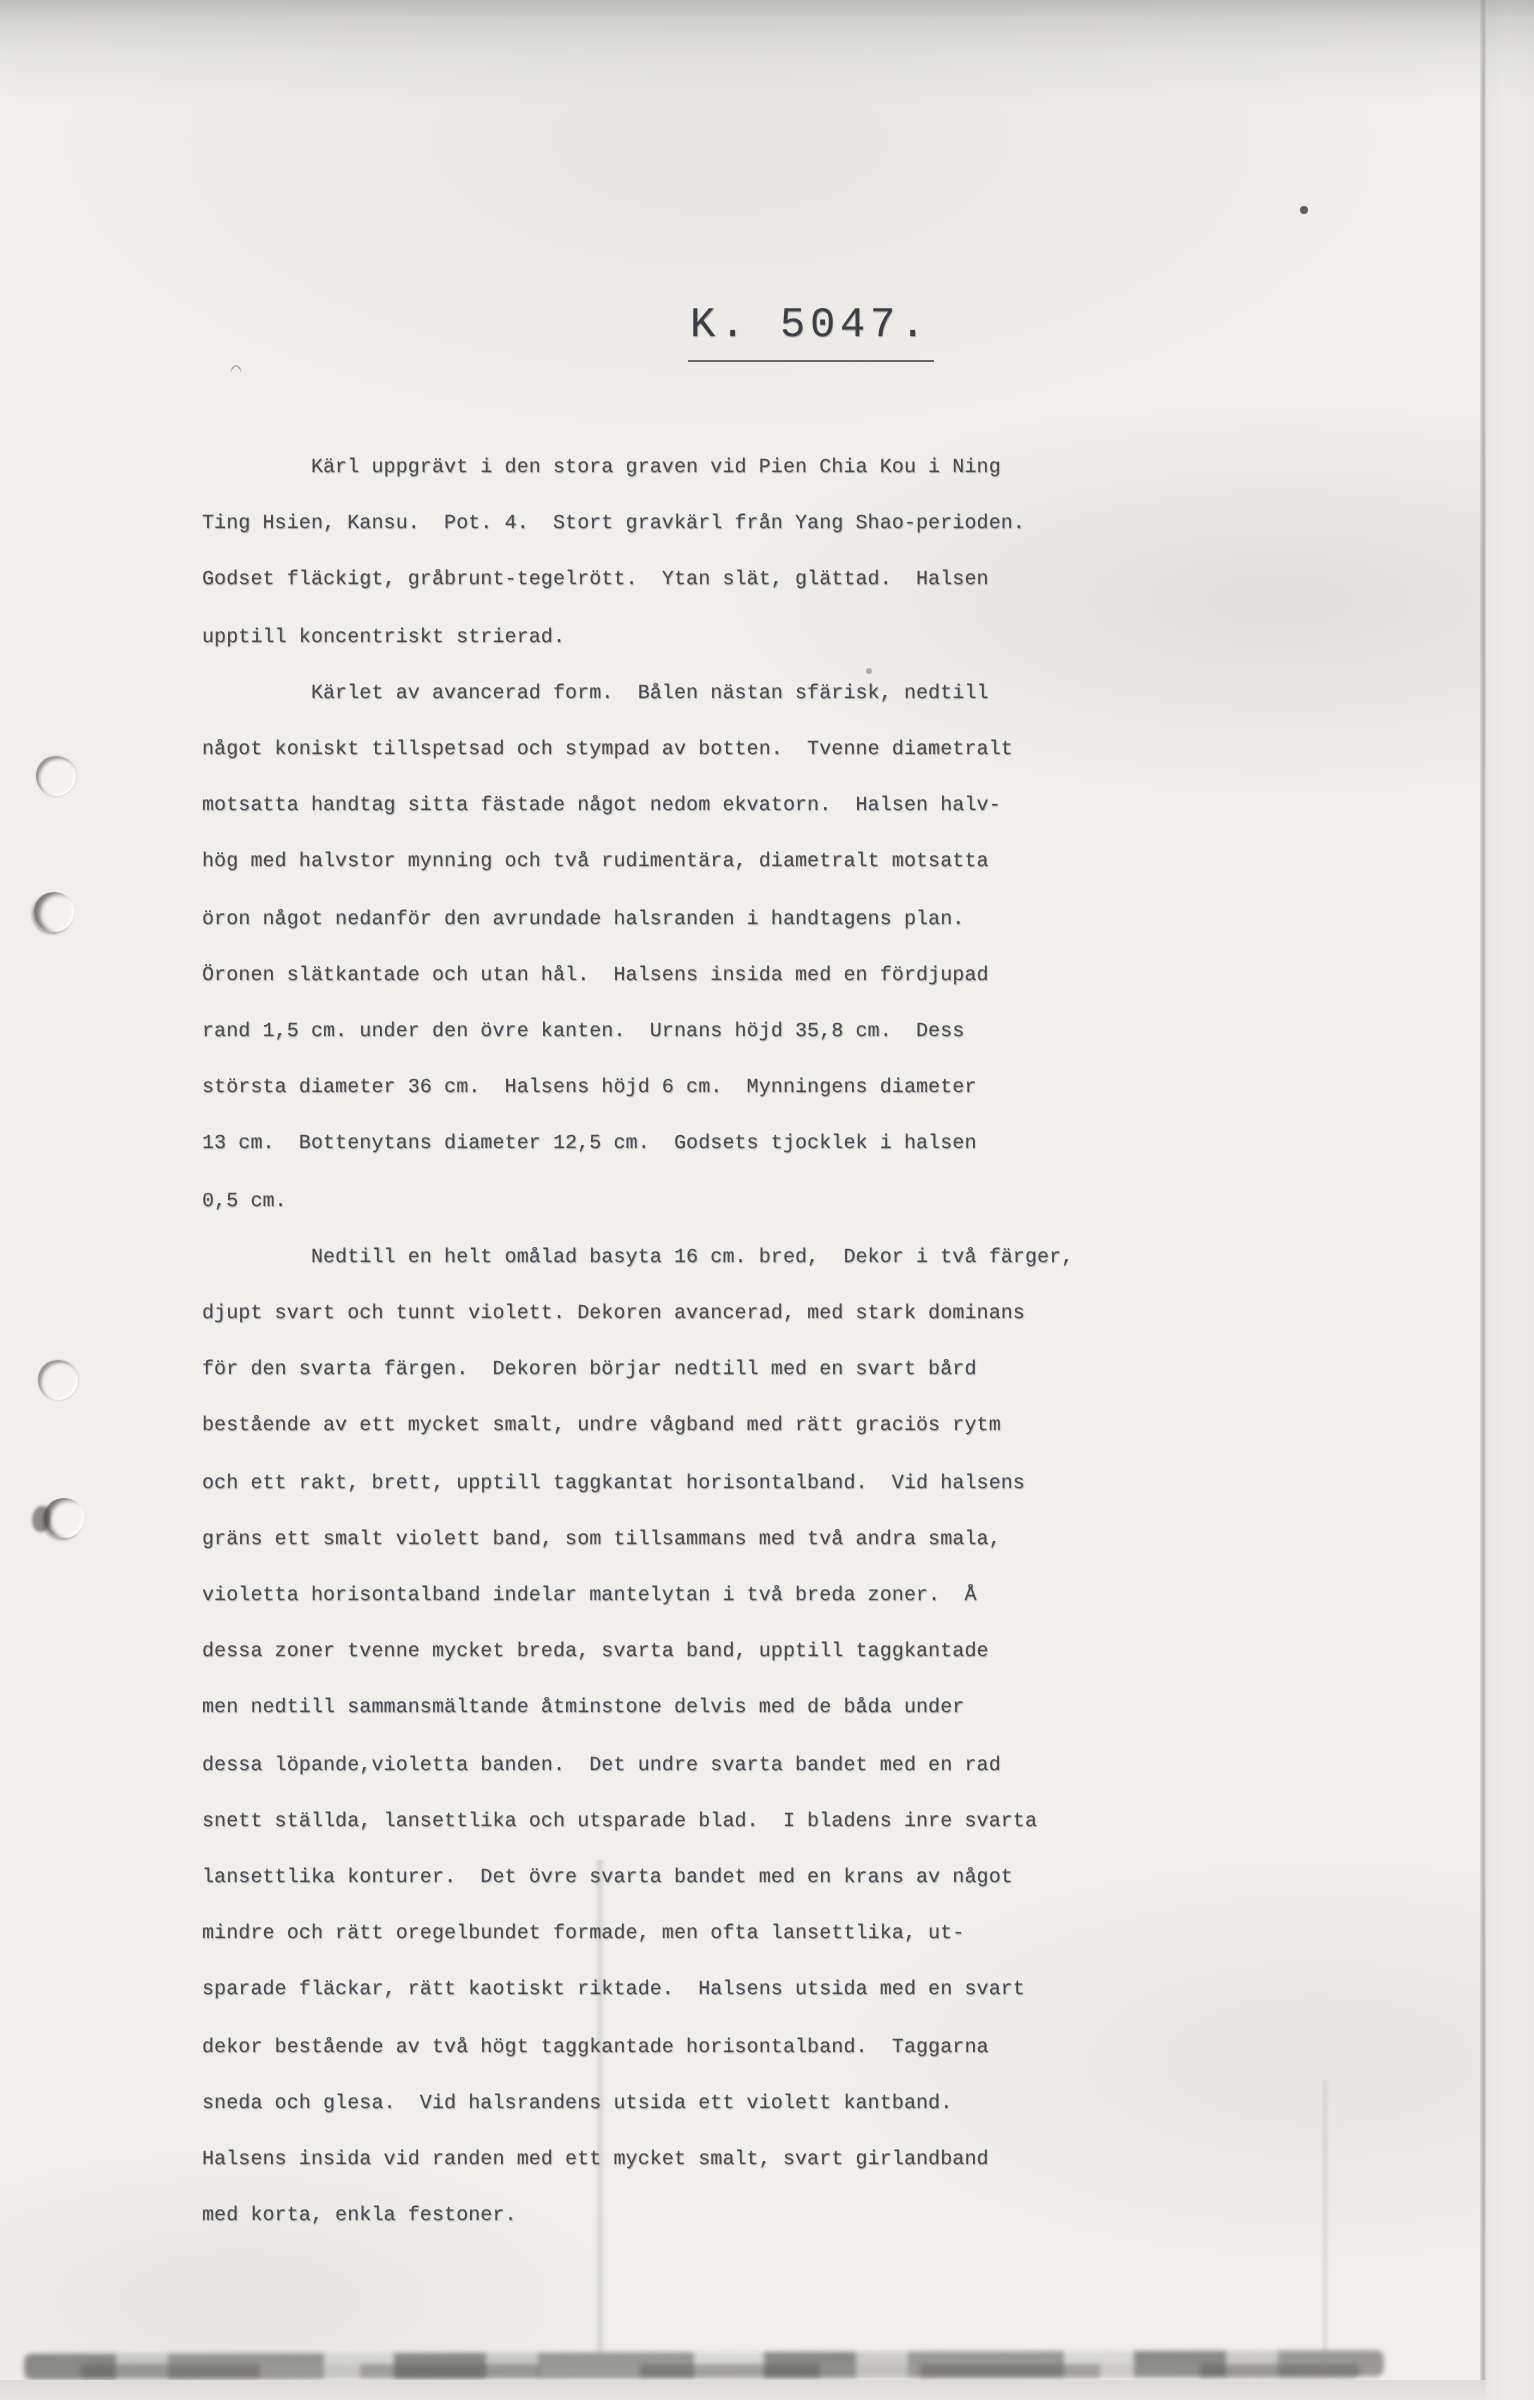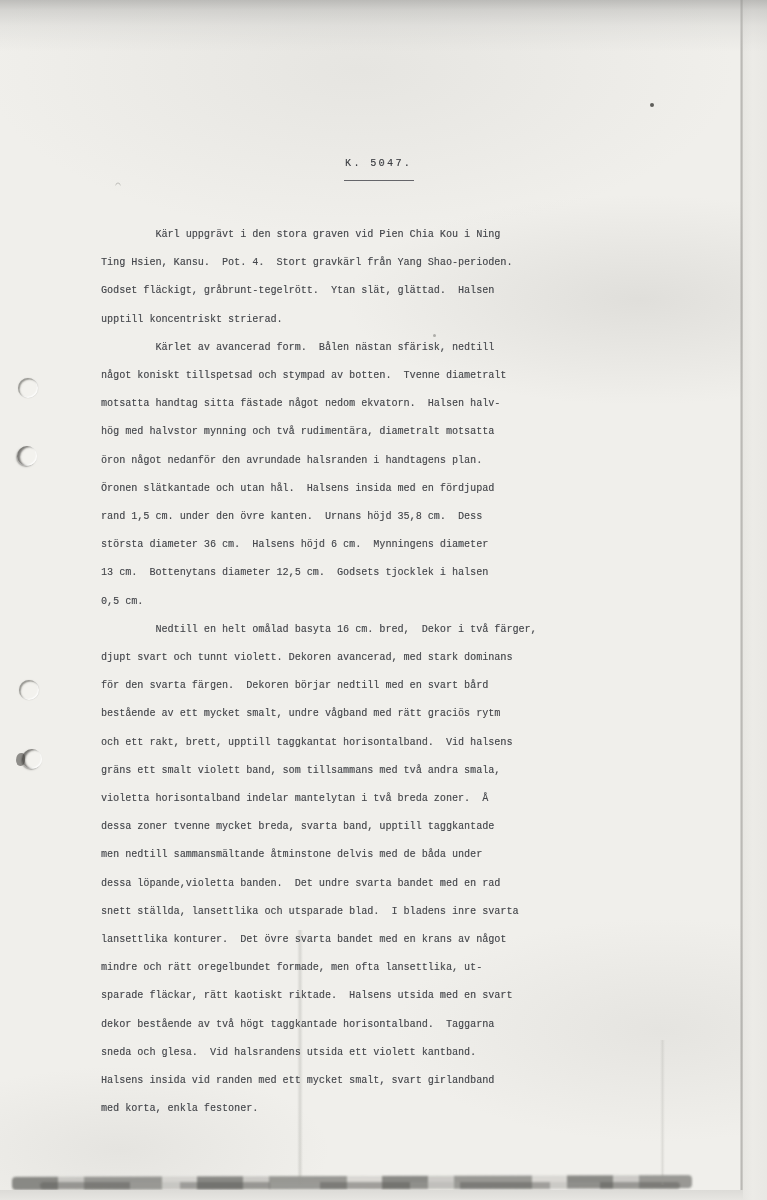--- a/index.html
+++ b/index.html
@@ -95,21 +95,21 @@
   #speck-3{left:433px;top:334px;width:3px;height:3px;background:rgba(110,110,106,0.5);}
   
   .typed{
     font-size:10px;line-height:28.2px;letter-spacing:0.05px;
     color:rgba(57,59,65,0.88);
     text-shadow:0.3px 0.3px 0.6px rgba(57,59,65,0.45);
     white-space:pre;
   }
   #doc-title{
     position:absolute;left:344px;top:150px;
-    font-size:10px;letter-spacing:2.4px;
+    font-size:21px;letter-spacing:2.4px;
     color:rgba(52,54,60,0.92);
     border-bottom:1.4px solid rgba(66,68,74,0.8);
     padding:0 2px 2px 1px;
   }
   #doc-body{
     position:absolute;left:101px;top:221px;width:640px;
   }
   #doc-body p{margin:0;padding:0;}
 </style>
 </head>

